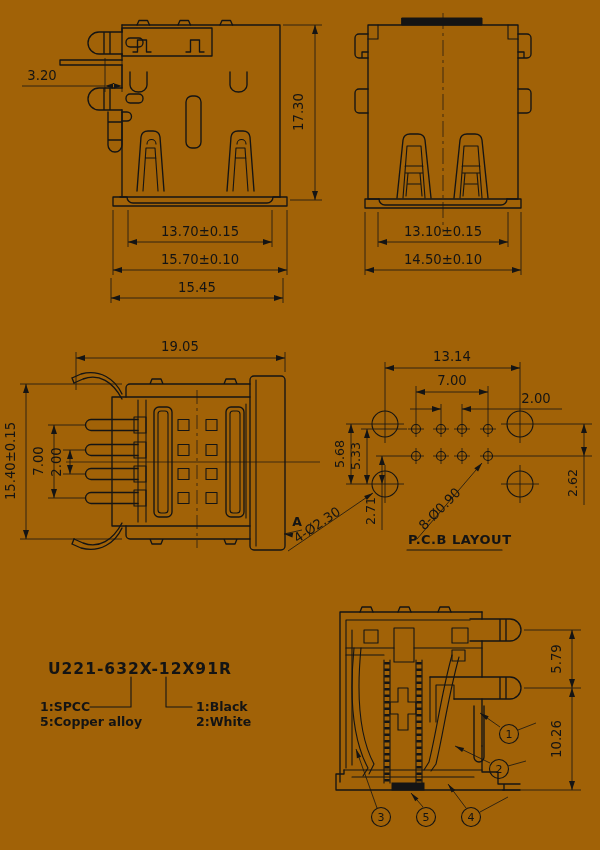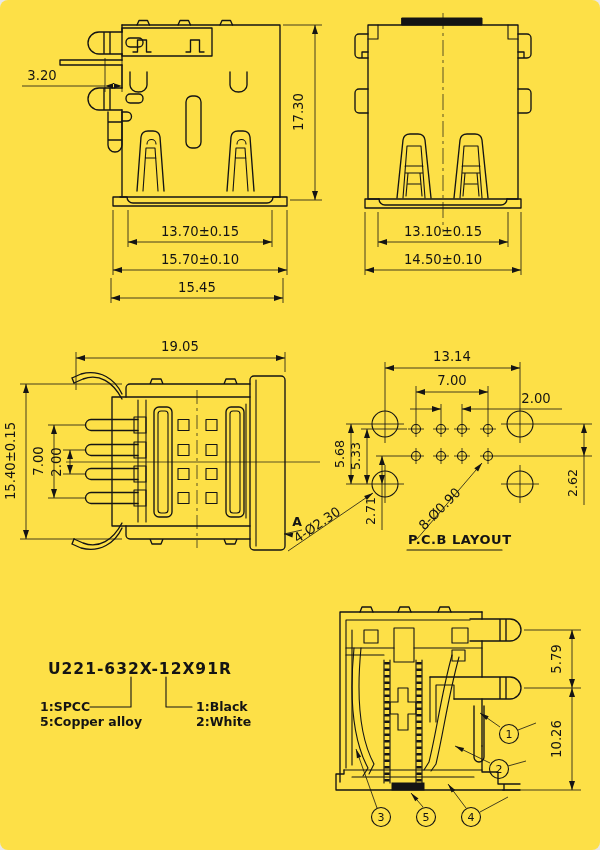--- a/index.html
+++ b/index.html
@@ -17,21 +17,21 @@
   .dimtext-s { font-size:12.6px; fill:var(--line); text-anchor:middle; }
   .lbl { font-size:12.5px; font-weight:bold; fill:var(--line); }
   .code { font-size:15.5px; font-weight:bold; letter-spacing:1px; fill:var(--line); }
   .callout-num { font-size:11px; fill:var(--line); text-anchor:middle; }
   .pcbtitle { font-size:13px; font-weight:bold; letter-spacing:0.5px; fill:var(--line); }
   .darkfill { fill:var(--line); stroke:var(--line); stroke-width:1; }
 </style>
 </head>
 <body>
 
-<div id="page" style="background: #fde047; border-radius: 8px;">
+<div id="page" style="background: #a16207;">
 <svg width="600" height="850" viewBox="0 0 600 850">
 
   <g>
     <g class="part">
       <path d="M122,25 H280 V197"></path>
       <path d="M122,25 V32 M122,54 V60 M122,65 V88 M122,110 V197"></path>
       <path d="M137,25 l2,-4.5 h8.5 l2,4.5 M178,25 l2,-4.5 h8.5 l2,4.5 M220,25 l2,-4.5 h8.5 l2,4.5"></path>
       <rect x="122" y="28" width="90" height="28"></rect>
       <path d="M133,52 h4.5 v-12 h9 v12 h4.5 M186,52 h4.5 v-12 h9 v12 h4.5"></path>
       <path d="M122,32 H99 A11,11 0 0 0 99,54 H122 M104,33 V53 M110,32 V54"></path>

